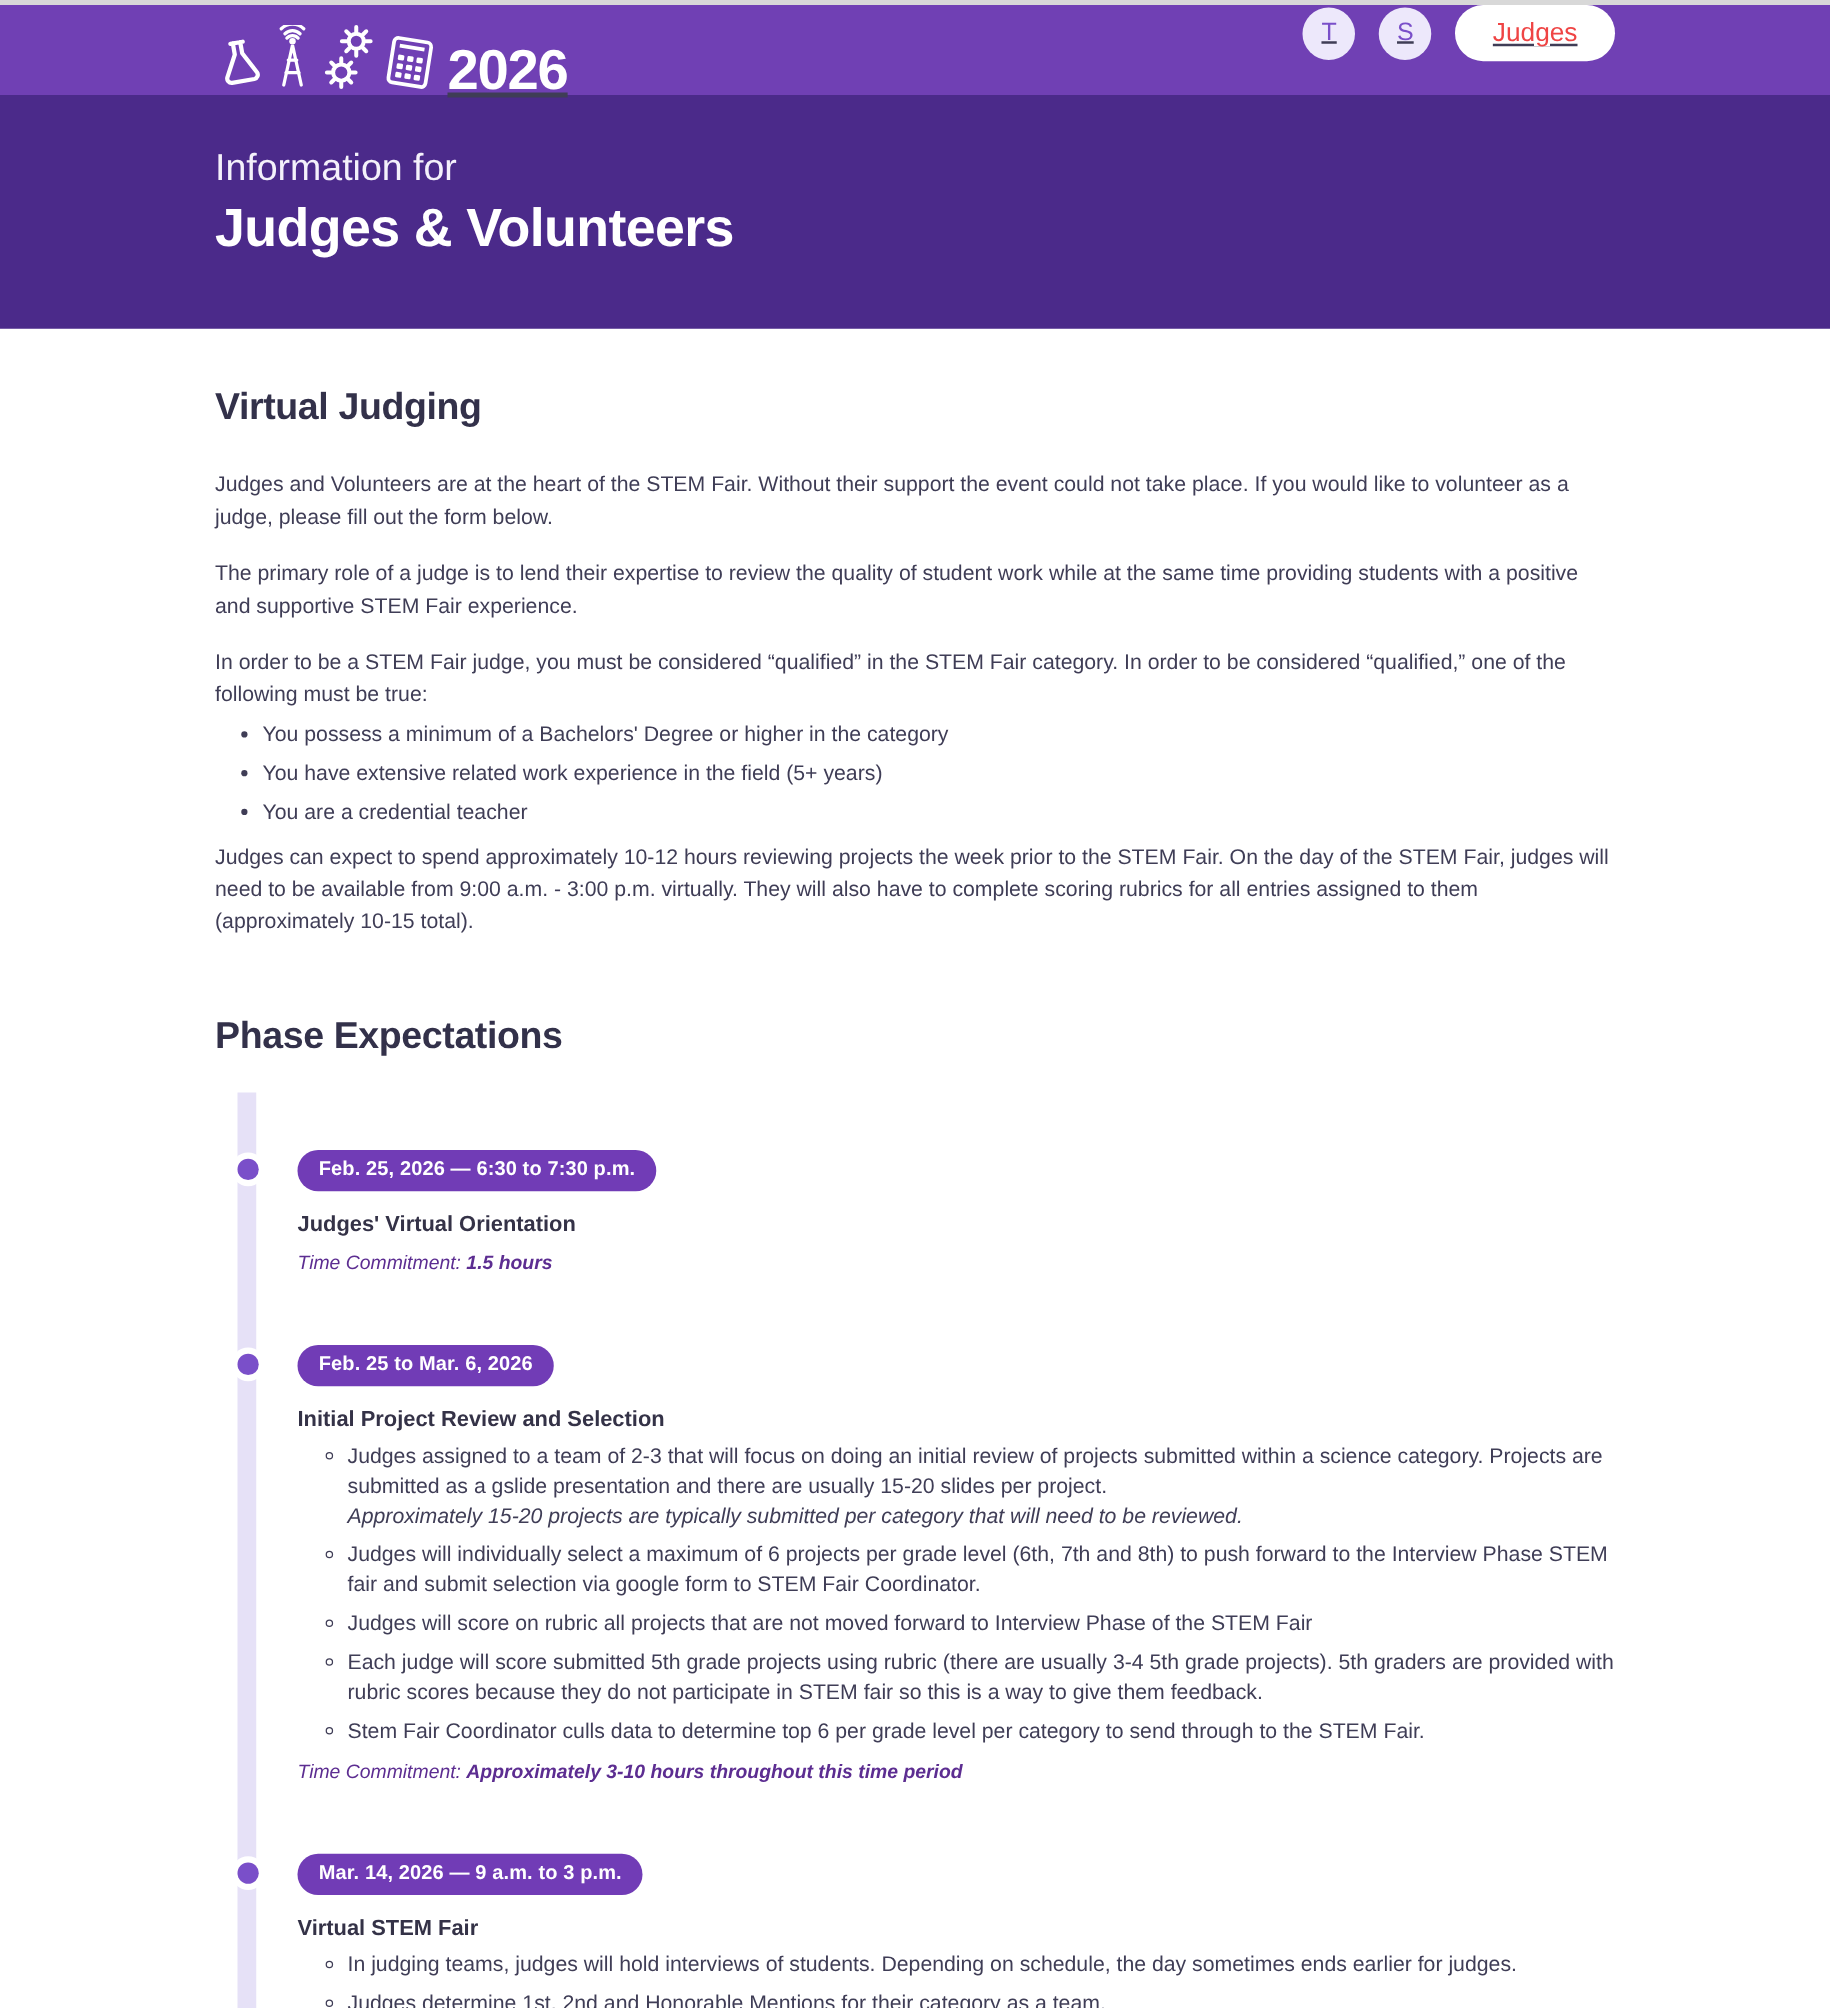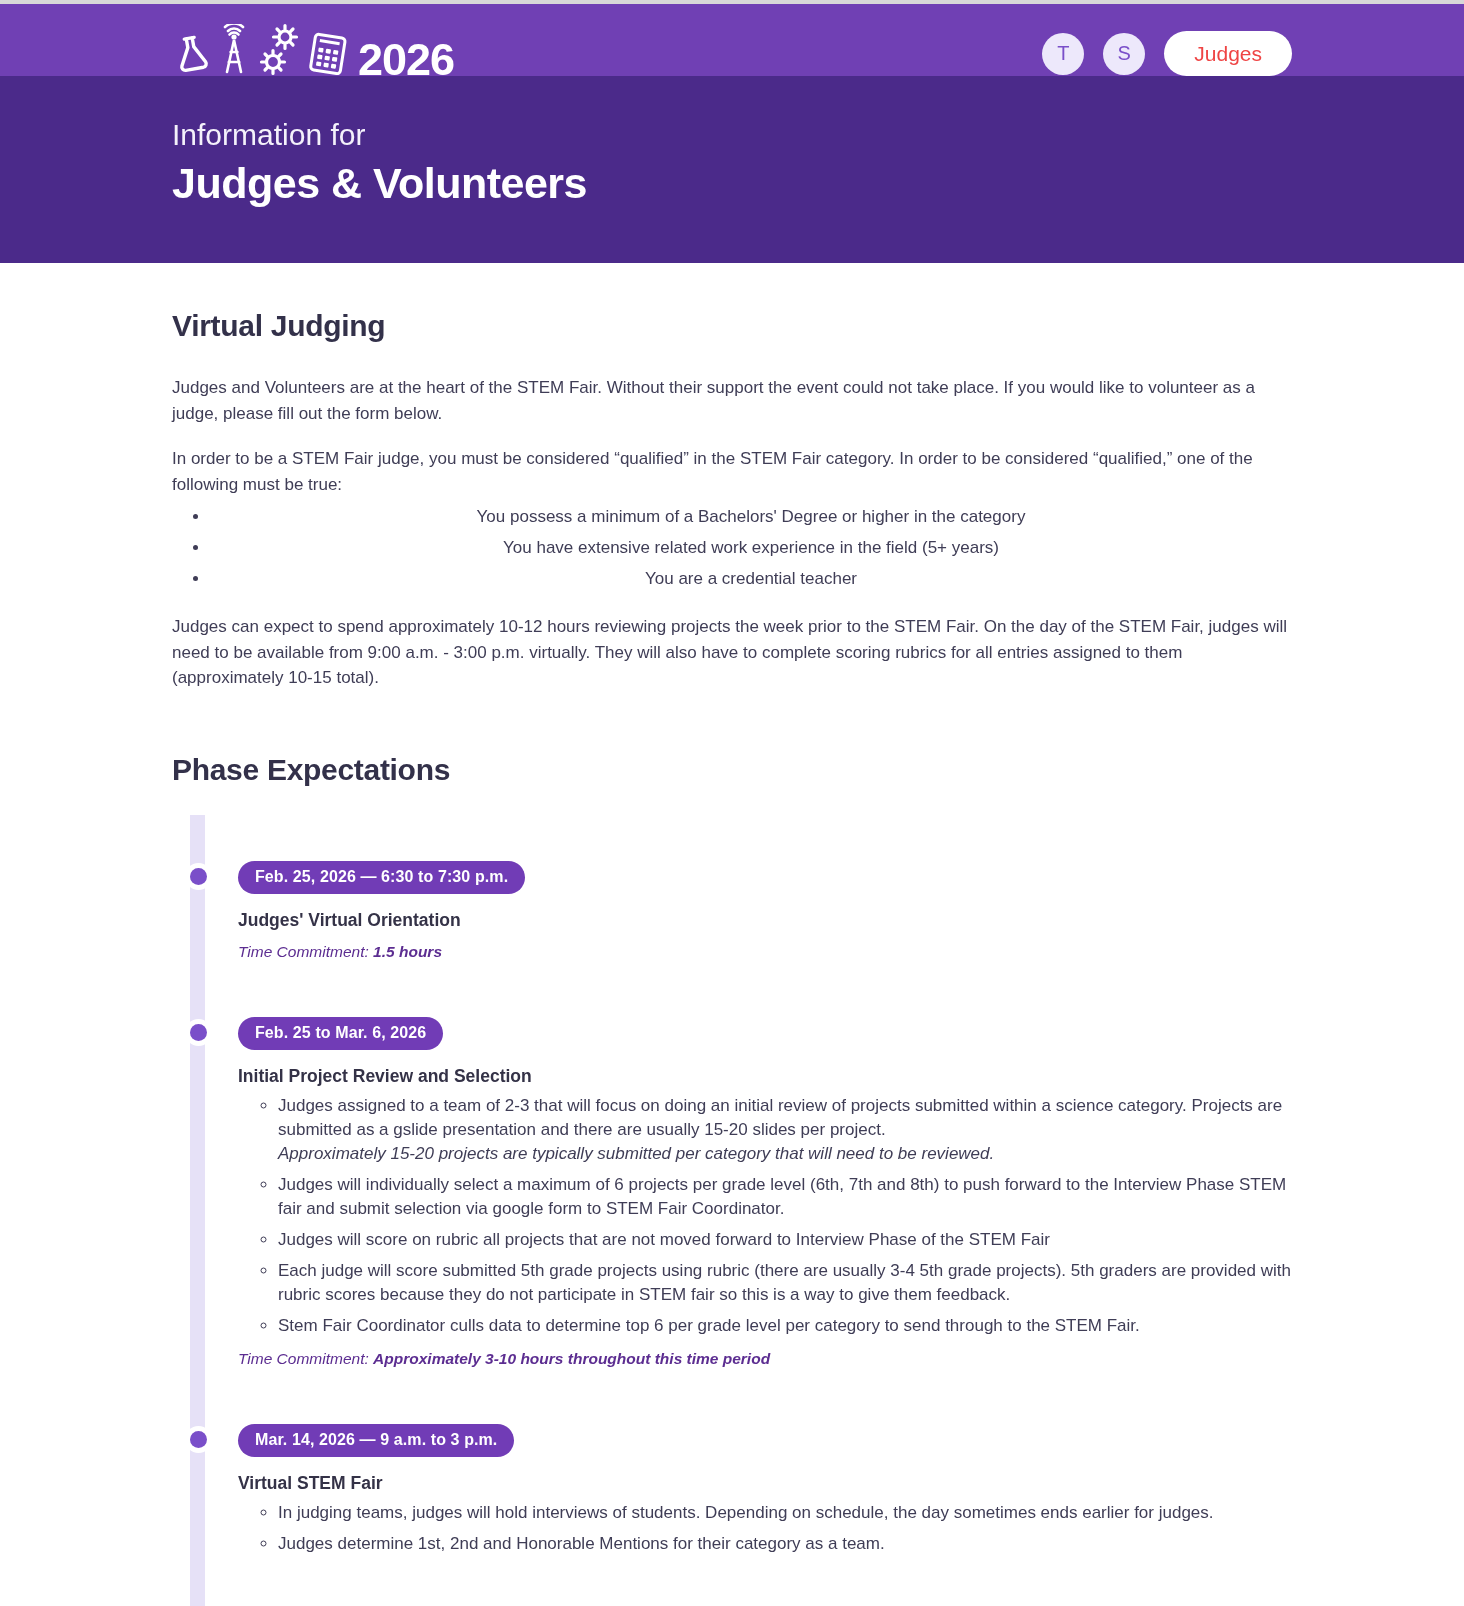--- a/index.html
+++ b/index.html
@@ -7,21 +7,21 @@
   body {
     width: 1464px; min-height: 1606px; margin: 0 auto;
     font-family: "Liberation Sans", "DejaVu Sans", sans-serif;
     color: #3f3d56;
     border-top: 4px solid #d8d8d8;
   }
   .container { width: 1120px; margin: 0 auto; }
 
   
   .topbar { background: #7040b4; height: 72px; }
-  .topbar .container { height: 100%; display: flex; align-items: flex-end; justify-content: space-between; }
+  .topbar .container { height: 100%; display: flex; align-items: flex-start; justify-content: space-between; text-decoration: underline; }
   .logo { display: flex; align-items: flex-end; gap: 3px; padding-top: 14px; }
   .logo svg { display: block; }
   .logo-year {
     color: #ffffff; font-size: 45px; font-weight: 700; line-height: 1;
     letter-spacing: -1px; margin-left: 4px; transform: translateY(6px);
   }
   .topbar-right { display: flex; align-items: center; gap: 19px; }
   .avatar {
     width: 42px; height: 42px; border-radius: 50%; background: #ede8fb;
     color: #7a4fc9; font-size: 20px; display: flex; align-items: center;
@@ -39,22 +39,22 @@
   .hero-title { color: #ffffff; font-size: 43px; font-weight: 700; letter-spacing: -0.5px; line-height: 1.2; margin-top: 4px; }
 
   
   main { padding: 46px 0 40px; }
   h2.section-heading {
     color: #33314a; font-size: 30px; font-weight: 800;
     letter-spacing: -0.3px; margin-bottom: 32px;
   }
   p.body-text { font-size: 17px; line-height: 25.5px; margin-bottom: 20px; }
   ul.qualifications {
-    list-style: disc; padding-left: 38px; margin: 2px 0 24px;
-    font-size: 17px; line-height: 23px; text-align: center;
+    list-style: disc; padding-left: 38px; margin: 2px 0 12px;
+    font-size: 17px; line-height: 23px;
   }
   ul.qualifications li { margin-bottom: 8px; }
   .section-gap { height: 42px; }
 
   
   .timeline { position: relative; margin-left: 18px; margin-top: 28px; padding: 46px 0 82px 48px; }
   .timeline-bar {
     position: absolute; left: 0; top: 0; bottom: 0; width: 15px;
     background: #e6e1f7;
   }
@@ -152,20 +152,21 @@
     <div class="hero-eyebrow">Information for</div>
     <div class="hero-title">Judges &amp; Volunteers</div>
   </div>
 </section>
 
 <main class="container">
 
   <h2 class="section-heading">Virtual Judging</h2>
 
   <p class="body-text">Judges and Volunteers are at the heart of the STEM Fair. Without their support the event could not take place. If you would like to volunteer as a judge, please fill out the form below.</p>
+  <p class="body-text">The primary role of a judge is to lend their expertise to review the quality of student work while at the same time providing students with a positive and supportive STEM Fair experience.</p>
   <p class="body-text" style="margin-bottom:8px">In order to be a STEM Fair judge, you must be considered “qualified” in the STEM Fair category. In order to be considered “qualified,” one of the following must be true:</p>
 
   <ul class="qualifications">
     <li>You possess a minimum of a Bachelors' Degree or higher in the category</li>
     <li>You have extensive related work experience in the field (5+ years)</li>
     <li>You are a credential teacher</li>
   </ul>
 
   <p class="body-text">Judges can expect to spend approximately 10-12 hours reviewing projects the week prior to the STEM Fair. On the day of the STEM Fair, judges will need to be available from 9:00 a.m. - 3:00 p.m. virtually. They will also have to complete scoring rubrics for all entries assigned to them (approximately 10-15 total).</p>
 

